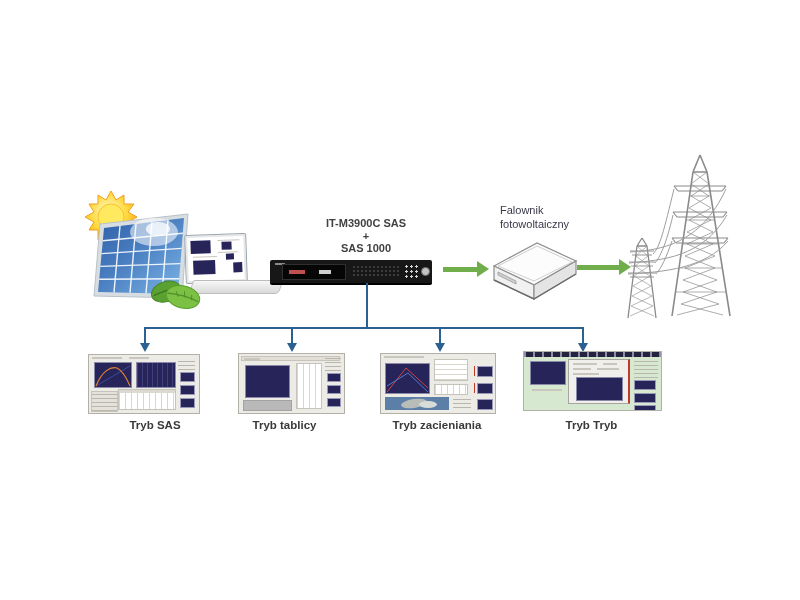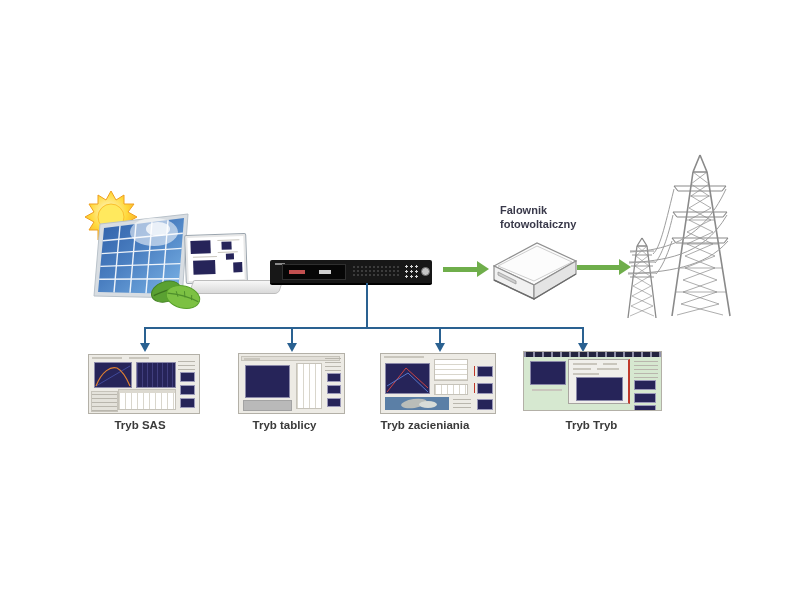--- a/index.html
+++ b/index.html
@@ -4,21 +4,21 @@
 <style>
   html,body{margin:0;padding:0;background:#fff;}
   #canvas{position:relative;width:800px;height:600px;background:#fff;overflow:hidden;
           font-family:"Liberation Sans", sans-serif;}
   .abs{position:absolute;}
 
   
   .device-label{left:296px;top:217px;width:140px;text-align:center;
     font-size:11px;font-weight:bold;color:#414141;line-height:12.5px;}
   .inverter-label{left:500px;top:203px;width:120px;text-align:left;
-    font-size:11px;font-weight:bold;color:#39394a;line-height:14px;}
+    font-size:11px;font-weight:normal;color:#39394a;line-height:14px;}
   .mode-label{top:419px;font-size:11.5px;font-weight:bold;color:#3a3a3a;text-align:center;}
 
   
   .bluev{width:2px;background:var(--connector-blue);}
   .blueh{height:2px;background:var(--connector-blue);}
   .bluehead{width:0;height:0;border-left:5px solid transparent;border-right:5px solid transparent;
     border-top:9px solid var(--connector-blue);}
 
   
   .gshaft{height:5px;background:var(--arrow-green);}
@@ -127,20 +127,25 @@
       <ellipse cx="16" cy="22" rx="15" ry="10" fill="#5aa132" stroke="#468426" stroke-width="1"></ellipse>
       <path d="M3,22 Q16,20 30,22" stroke="#3c7320" stroke-width="1.2" fill="none"></path>
     </g>
     <g transform="rotate(14 33 28)">
       <ellipse cx="33" cy="28" rx="17" ry="11" fill="#7cc143" stroke="#57a02b" stroke-width="1"></ellipse>
       <path d="M17,28 Q33,25 49,29" stroke="#4e8f2c" stroke-width="1.2" fill="none"></path>
       <path d="M25,24 L28,29 M33,22 L35,28 M41,24 L42,29" stroke="#4e8f2c" stroke-width="0.9" fill="none"></path>
     </g>
   </svg>
 
+  <div class="abs device-label">
+    <div>IT-M3900C SAS</div>
+    <div>+</div>
+    <div>SAS 1000</div>
+  </div>
 
   <div class="abs device">
     <div class="abs dev-logo"></div>
     <div class="abs dev-display">
       <div class="abs dev-seg-red"></div>
       <div class="abs dev-seg-white"></div>
     </div>
     <div class="abs dev-vent"></div>
     <div class="abs dev-keypad"></div>
     <div class="abs dev-knob"></div>
@@ -230,21 +235,21 @@
     <div class="plot stripes" style="left:47px;top:7px;width:40px;height:26px"></div>
     <div class="tinylines" style="left:89px;top:3px;width:17px;height:12px"></div>
     <div class="navy-sm" style="left:91px;top:17px;width:15px;height:10px"></div>
     <div class="navy-sm" style="left:91px;top:30px;width:15px;height:10px"></div>
     <div class="navy-sm" style="left:91px;top:43px;width:15px;height:10px"></div>
     <div class="tinylines" style="left:2px;top:36px;width:25px;height:19px;background-color:#e4e2db;border:1px solid #c6c3ba"></div>
     <div class="whitebox collines" style="left:29px;top:34px;width:58px;height:21px">
       <div style="height:3px;background:#dcd9d0"></div>
     </div>
   </div>
-  <div class="abs mode-label" style="left:85px;width:110px">Tryb SAS</div>
+  <div class="abs mode-label" style="left:100px;width:110px">Tryb SAS</div>
 
   <div class="abs win" style="left:238px;top:353px;width:105px;height:59px">
     <div style="position:absolute;left:2px;top:2px;width:99px;height:5px;background:#e2dfd8;border:1px solid #c6c3ba;box-sizing:border-box"></div>
     <div class="hbar" style="left:5px;top:4px;width:16px"></div>
     <div class="plot" style="left:6px;top:11px;width:45px;height:33px"></div>
     <div class="greyrect" style="left:4px;top:46px;width:49px;height:11px"></div>
     <div class="whitebox collines" style="left:57px;top:9px;width:26px;height:46px"></div>
     <div class="tinylines" style="left:86px;top:3px;width:16px;height:14px"></div>
     <div class="navy-sm" style="left:88px;top:19px;width:14px;height:9px"></div>
     <div class="navy-sm" style="left:88px;top:31px;width:14px;height:9px"></div>
@@ -266,21 +271,21 @@
       <div class="blob" style="left:16px;top:2px;width:26px;height:9px;transform:rotate(-8deg)"></div>
       <div class="blob" style="left:34px;top:4px;width:18px;height:7px;background:#d8dcd8"></div>
     </div>
     <div class="tinylines" style="left:72px;top:44px;width:18px;height:10px"></div>
     <div class="redtick" style="left:93px;top:12px;height:10px"></div>
     <div class="redtick" style="left:93px;top:29px;height:10px"></div>
     <div class="navy-sm" style="left:96px;top:12px;width:16px;height:11px"></div>
     <div class="navy-sm" style="left:96px;top:29px;width:16px;height:11px"></div>
     <div class="navy-sm" style="left:96px;top:45px;width:16px;height:11px"></div>
   </div>
-  <div class="abs mode-label" style="left:368px;width:114px">Tryb zacieniania</div>
+  <div class="abs mode-label" style="left:380px;width:114px">Tryb zacieniania</div>
 
   <div class="abs win win-listy" style="left:523px;top:351px;width:137px;height:58px">
     <div class="titlebar"></div>
     <div class="plot" style="left:6px;top:9px;width:36px;height:24px"></div>
     <div class="hbar" style="left:8px;top:37px;width:30px"></div>
     <div class="dialog" style="left:44px;top:7px;width:62px;height:45px">
       <div class="hbar" style="left:4px;top:3px;width:24px"></div>
       <div class="hbar" style="left:34px;top:3px;width:14px"></div>
       <div class="hbar" style="left:4px;top:8px;width:18px"></div>
       <div class="hbar" style="left:28px;top:8px;width:22px"></div>

